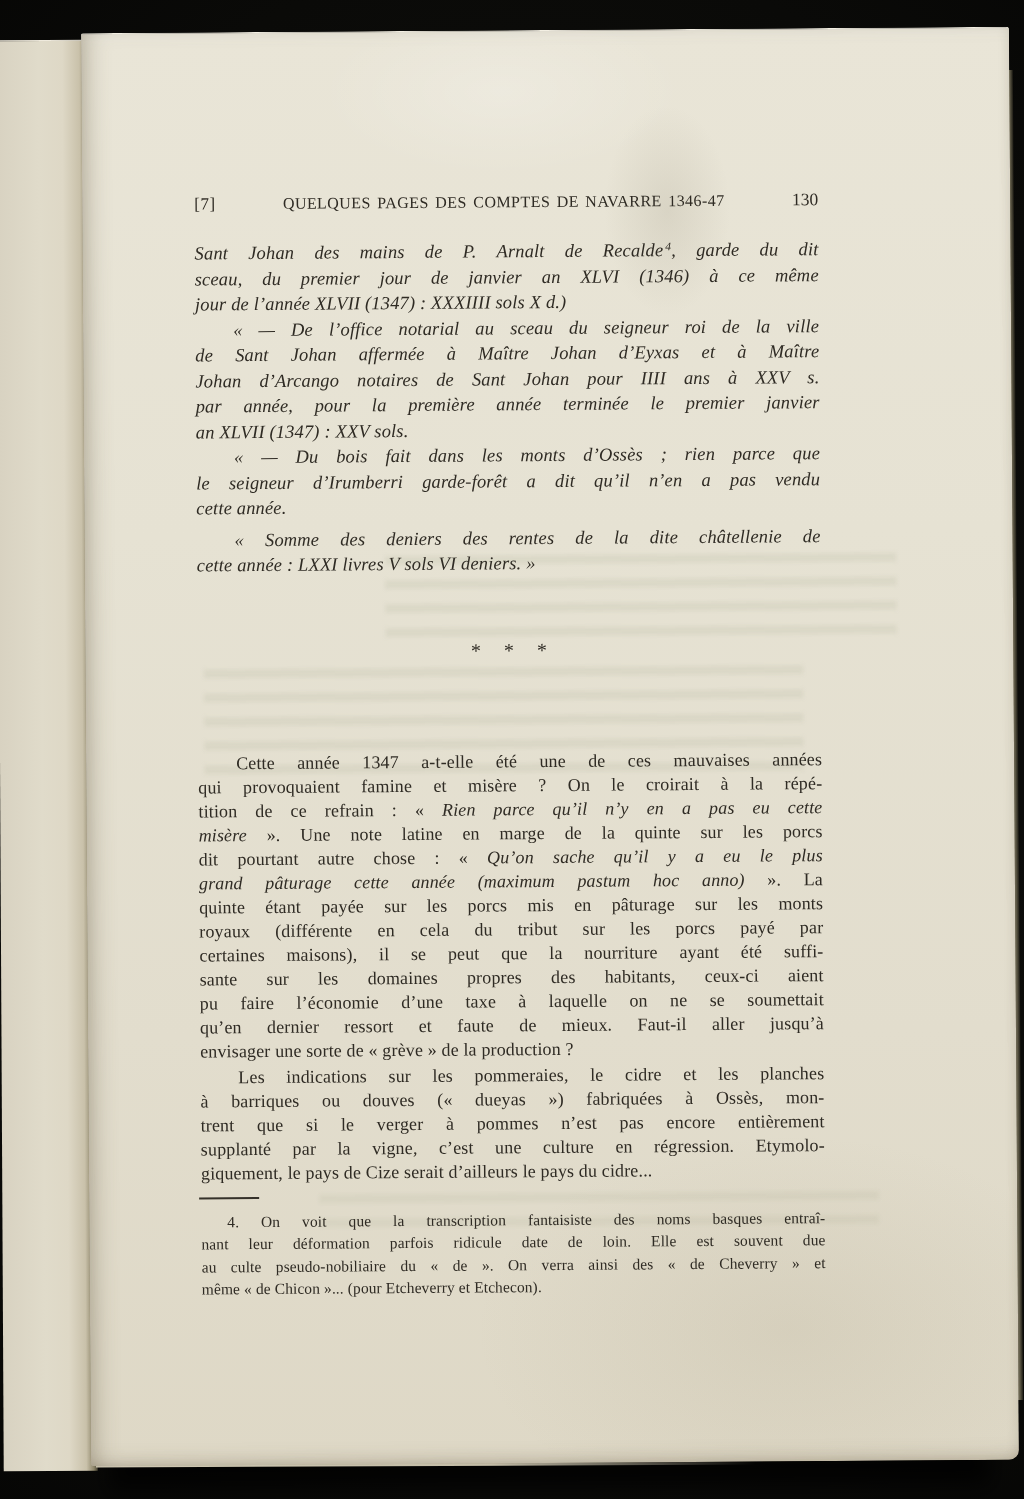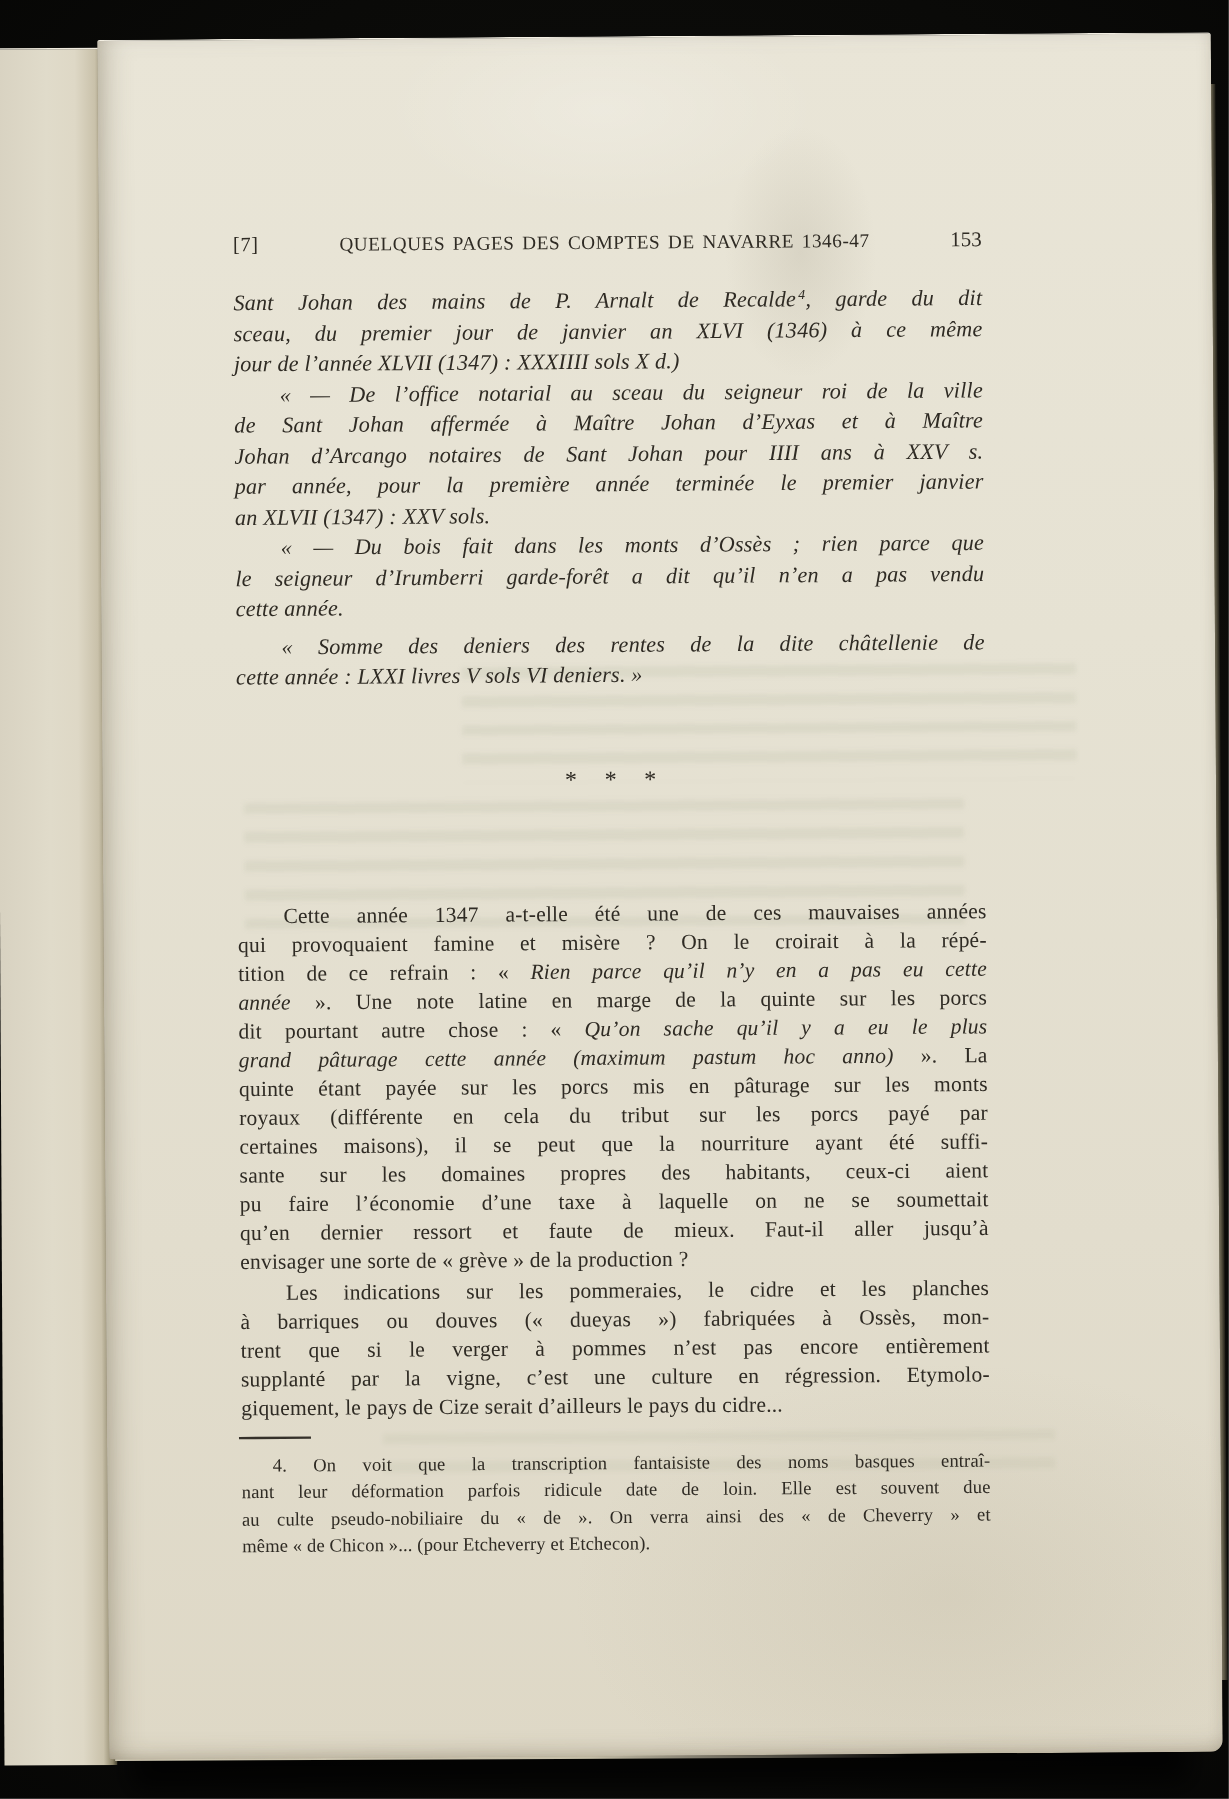--- a/index.html
+++ b/index.html
@@ -106,21 +106,21 @@
 
 <div class="book-page">
 
   <div class="ghost ghost-a"></div>
   <div class="ghost ghost-b"></div>
   <div class="ghost ghost-c"></div>
 
   <div class="running-header ink">
     <span class="bracket">[7]</span>
     <span class="title">QUELQUES PAGES DES COMPTES DE NAVARRE 1346-47</span>
-    <span class="pagenum">153</span>
+    <span class="pagenum">130</span>
   </div>
 
   <div class="textcol excerpt ink">
     <div class="para">
       <div class="line"><span>Sant Johan des mains de P. Arnalt de Recalde</span><sup class="fnref">4</sup><span>, garde du dit</span></div>
       <div class="line">sceau, du premier jour de janvier an XLVI (1346) à ce même</div>
       <div class="line last">jour de l’année XLVII (1347) : XXXIIII sols X d.)</div>
     </div>
     <div class="para">
       <div class="line indent">« — De l’office notarial au sceau du seigneur roi de la ville</div>
@@ -140,21 +140,21 @@
     </div>
   </div>
 
   <div class="separator ink">* * *</div>
 
   <div class="textcol commentary ink">
     <div class="para">
       <div class="line indent">Cette année 1347 a-t-elle été une de ces mauvaises années</div>
       <div class="line">qui provoquaient famine et misère ? On le croirait à la répé-</div>
       <div class="line"><span>tition de ce refrain : « </span><span class="it">Rien parce qu’il n’y en a pas eu cette</span></div>
-      <div class="line"><span class="it">année</span><span> ». Une note latine en marge de la quinte sur les porcs</span></div>
+      <div class="line"><span class="it">misère</span><span> ». Une note latine en marge de la quinte sur les porcs</span></div>
       <div class="line"><span>dit pourtant autre chose : « </span><span class="it">Qu’on sache qu’il y a eu le plus</span></div>
       <div class="line"><span class="it">grand pâturage cette année (maximum pastum hoc anno)</span><span> ». La</span></div>
       <div class="line">quinte étant payée sur les porcs mis en pâturage sur les monts</div>
       <div class="line">royaux (différente en cela du tribut sur les porcs payé par</div>
       <div class="line">certaines maisons), il se peut que la nourriture ayant été suffi-</div>
       <div class="line">sante sur les domaines propres des habitants, ceux-ci aient</div>
       <div class="line">pu faire l’économie d’une taxe à laquelle on ne se soumettait</div>
       <div class="line">qu’en dernier ressort et faute de mieux. Faut-il aller jusqu’à</div>
       <div class="line last">envisager une sorte de « grève » de la production ?</div>
     </div>

